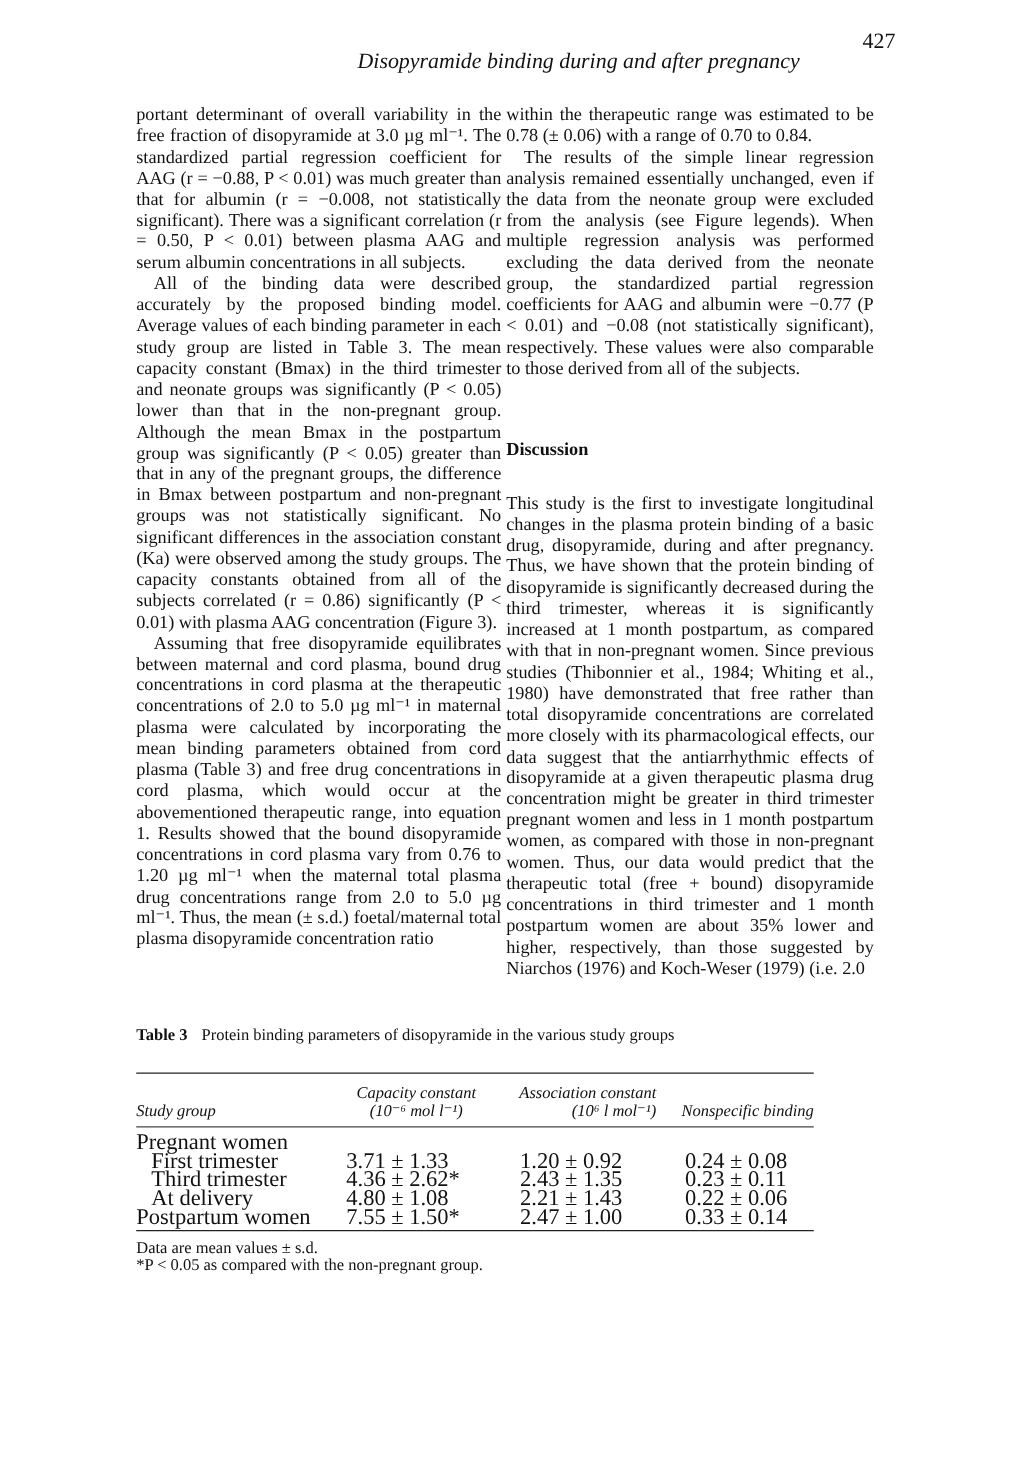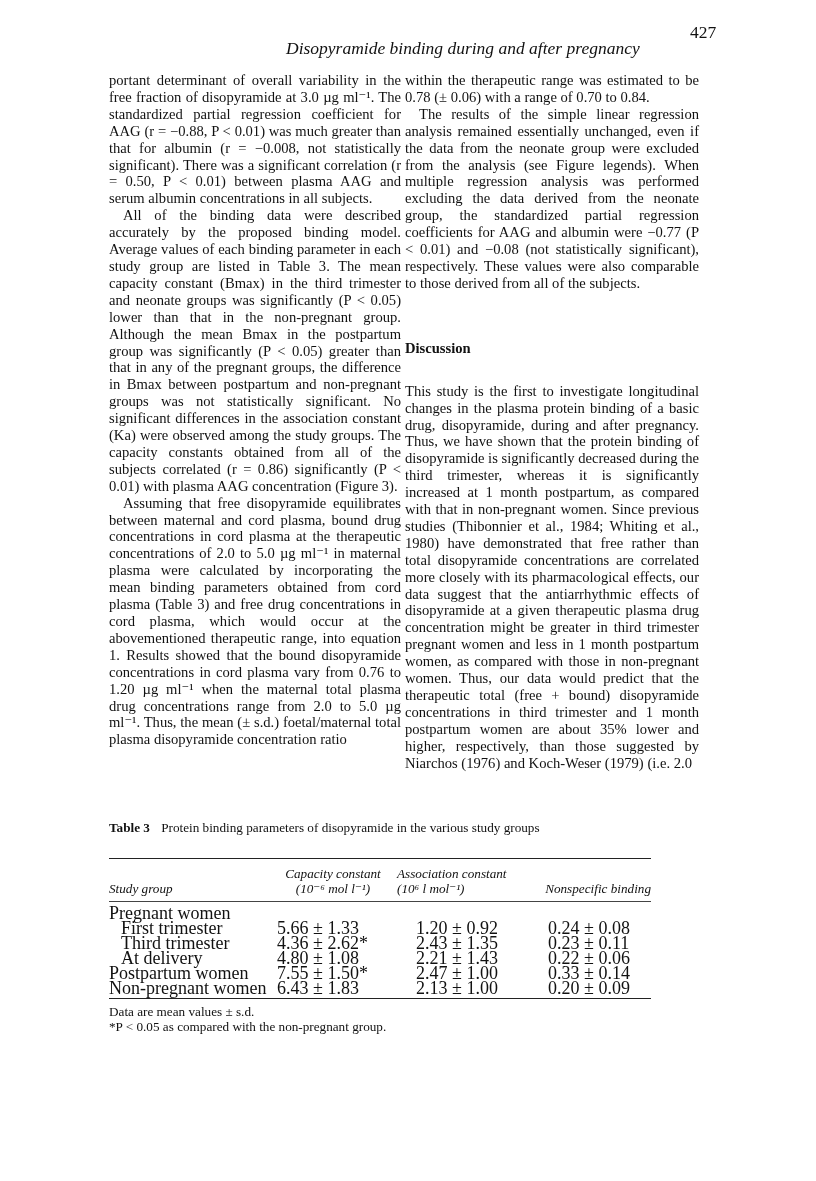--- a/index.html
+++ b/index.html
@@ -9,21 +9,21 @@
     color: #111;
   }
   .running-head {
     position: absolute; top: 38px; left: 286px; width: 420px;
     font-size: 17.5px; font-style: italic; white-space: nowrap;
   }
   .page-number {
     position: absolute; top: 22px; left: 690px; font-size: 17.5px;
   }
   .col {
-    position: absolute; top: 72px; width: 292px;
+    position: absolute; top: 84px; width: 292px;
     font-size: 14.6px; line-height: 16.9px; text-align: justify;
   }
   .col.left { left: 109px; }
   .col.right { left: 405px; width: 294px; }
   .col p { margin: 0; }
   .col p.indent { text-indent: 14px; }
   .heading {
     font-weight: bold; font-size: 14.6px; margin: 48px 0 26px 0;
   }
   .table-block {
@@ -34,21 +34,21 @@
   .table-caption b { margin-right: 8px; }
   .rule-thick { border-top: 1.6px solid #222; }
   .rule-thin { border-top: 1px solid #444; }
   table { border-collapse: collapse; width: 100%; }
   th {
     font-style: italic; font-weight: normal; font-size: 13.2px;
     line-height: 14.5px; vertical-align: bottom; padding: 8px 0 5px 0;
   }
   th.c1 { text-align: left; width: 160px; }
   th.c2 { text-align: center; width: 128px; }
-  th.c3 { text-align: left; width: 128px; }
+  th.c3 { text-align: right; width: 128px; }
   th.c4 { text-align: right; }
   td { font-size: 18px; line-height: 14.9px; padding: 0; white-space: nowrap; }
   td.c1 { text-align: left; }
   td.c1.sub { padding-left: 12px; }
   td.c2 { padding-left: 8px; }
   td.c3 { padding-left: 19px; }
   td.c4 { padding-left: 23px; }
   tbody tr:first-child td { padding-top: 4px; }
   tbody tr:last-child td { padding-bottom: 3px; }
   .footnotes { font-size: 13.2px; line-height: 14.8px; margin-top: 6px; }
@@ -100,21 +100,21 @@
     </thead>
     <tbody id="table-body">
         <tr>
           <td class="c1">Pregnant women</td>
           <td class="c2"></td>
           <td class="c3"></td>
           <td class="c4"></td>
         </tr>
         <tr>
           <td class="c1 sub">First trimester</td>
-          <td class="c2">5.66 ± 1.33</td>
+          <td class="c2">3.71 ± 1.33</td>
           <td class="c3">1.20 ± 0.92</td>
           <td class="c4">0.24 ± 0.08</td>
         </tr>
         <tr>
           <td class="c1 sub">Third trimester</td>
           <td class="c2">4.36 ± 2.62*</td>
           <td class="c3">2.43 ± 1.35</td>
           <td class="c4">0.23 ± 0.11</td>
         </tr>
         <tr>
@@ -122,26 +122,20 @@
           <td class="c2">4.80 ± 1.08</td>
           <td class="c3">2.21 ± 1.43</td>
           <td class="c4">0.22 ± 0.06</td>
         </tr>
         <tr>
           <td class="c1">Postpartum women</td>
           <td class="c2">7.55 ± 1.50*</td>
           <td class="c3">2.47 ± 1.00</td>
           <td class="c4">0.33 ± 0.14</td>
         </tr>
-        <tr>
-          <td class="c1">Non-pregnant women</td>
-          <td class="c2">6.43 ± 1.83</td>
-          <td class="c3">2.13 ± 1.00</td>
-          <td class="c4">0.20 ± 0.09</td>
-        </tr>
       </tbody>
   </table>
   <div class="rule-thick"></div>
   <div class="footnotes">
     <div>Data are mean values ± s.d.</div>
     <div>*P &lt; 0.05 as compared with the non-pregnant group.</div>
   </div>
 </div>
 
 </body></html>

